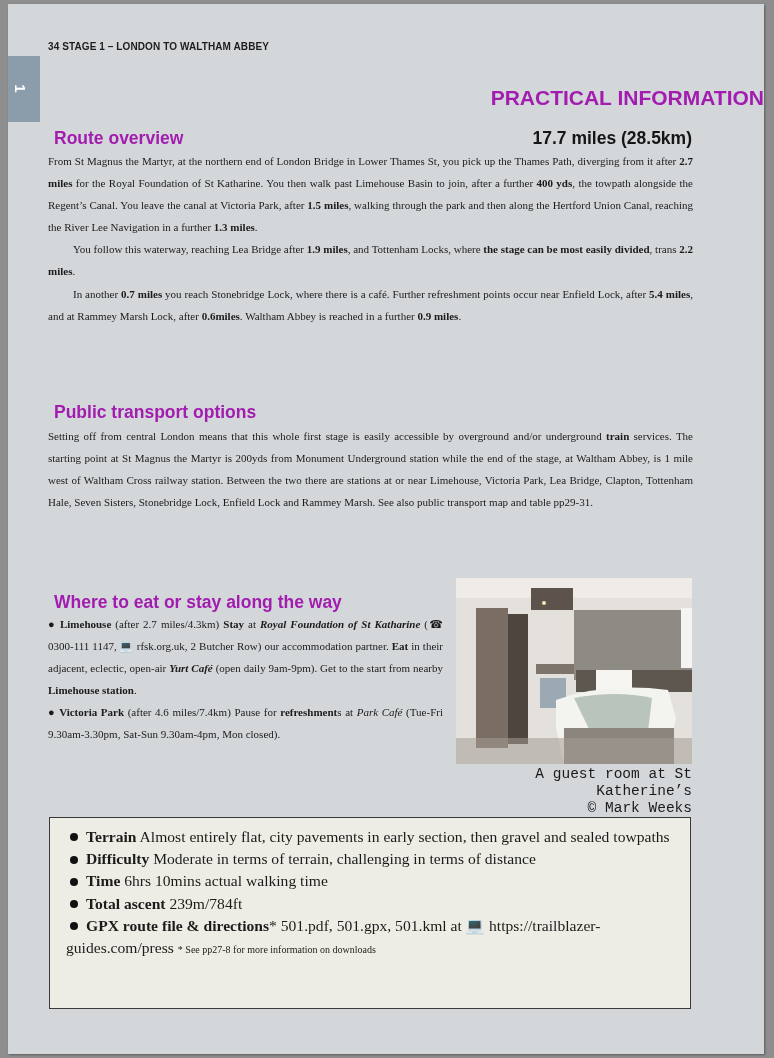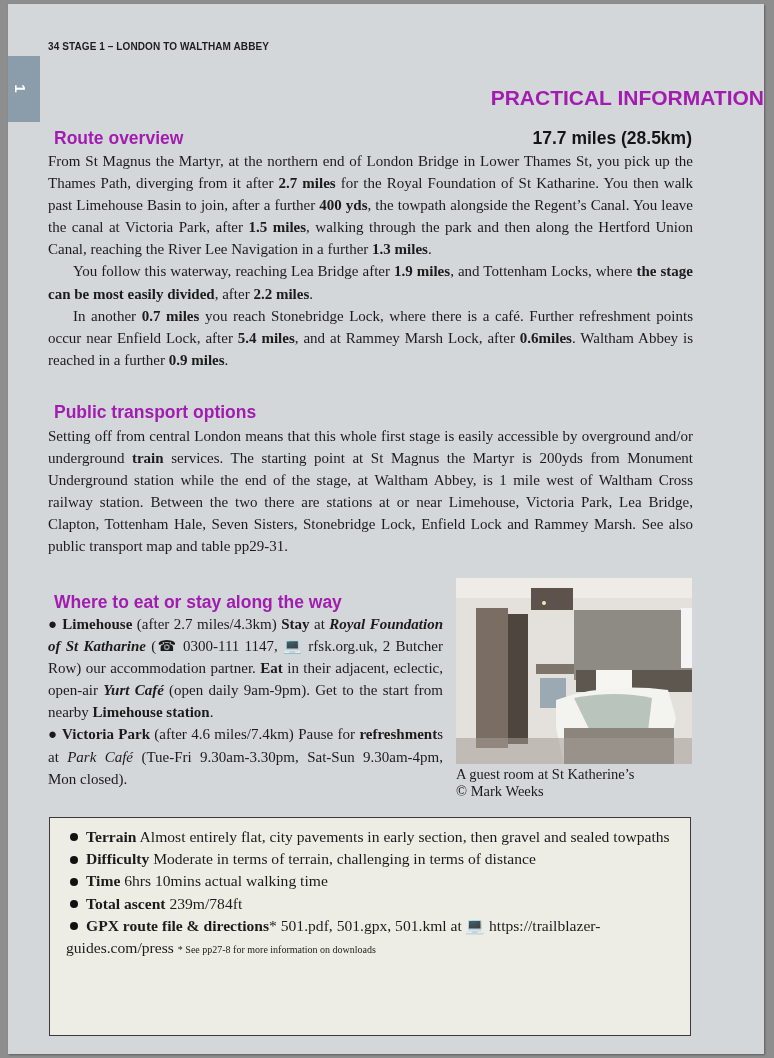--- a/index.html
+++ b/index.html
@@ -25,31 +25,31 @@
     font-family:"Liberation Sans", sans-serif; font-weight:bold; font-size:21px; color:#a21caf;
     padding-left:38px; box-sizing:border-box;
   }
   .h2 {
     position:absolute; left:40px; font-family:"Liberation Sans", sans-serif; font-weight:bold;
     font-size:17.5px; color:#a21caf;margin-left:6px;
   }
   .dist { position:absolute; right:72px; top:124px; font-family:"Liberation Sans", sans-serif;
     font-weight:bold; font-size:17.5px; color:#151515; }
   .body-text {
-    position:absolute; left:40px; width:645px; font-family:"Liberation Serif", serif; font-size:15px;
+    position:absolute; left:40px; width:645px; font-family:"Liberation Serif", serif; font-size:11px;
     line-height:22.1px; color:#1b1b1b; text-align:justify;
   }
   .body-text p { margin:0; }
   .body-text p.indent { text-indent:25px; }
   .narrow { width:395px; }
   .photo-wrap { position:absolute; left:448px; top:574px; width:236px; height:186px; background:#e9e6e2; overflow:hidden; }
-  .caption { position:absolute; left:448px; top:762px; width:236px; text-align:left;
-    font-family:Liberation Serif, serif; font-size:14.5px; line-height:17px; color:#1b1b1b; }
+  .caption { position:absolute; left:448px; top:762px; width:236px; text-align:right;
+    font-family:Liberation Mono, monospace; font-size:14.5px; line-height:17px; color:#1b1b1b; }
   .info-box {
-    position:absolute; left:41px; top:813px; width:642px; height:219px; box-sizing:border-box;
+    position:absolute; left:41px; top:813px; width:642px; height:192px; box-sizing:border-box;
     background:#eeede5; border:1px solid #3a3a3a; padding:8px 14px 0 16px;
     font-family:"Liberation Serif", serif; font-size:15.6px; line-height:22.2px; color:#1b1b1b;
   }
   .info-box p { margin:0; }
   .bullet { display:inline-block; width:8px; height:8px; border-radius:50%; background:#111; margin:0 8px 2px 4px; vertical-align:middle; }
   .small-note { font-size:10px; margin-left:4px; }
 </style>
 </head>
 <body>
 
@@ -57,21 +57,21 @@
   <div class="running-head">34  STAGE 1 – LONDON TO WALTHAM ABBEY</div>
   <div class="stage-tab">
       <span>1</span>
     </div>
   <div class="title">PRACTICAL INFORMATION</div>
 
   <div class="h2" style="top:124px;">Route overview</div>
   <div class="dist">17.7 miles (28.5km)</div>
   <div class="body-text" style="top:146px;">
     <p><span>From St Magnus the Martyr, at the northern end of London Bridge in Lower Thames St, you pick up the Thames Path, diverging from it after </span><span style="font-weight: bold;">2.7 miles</span><span> for the Royal Foundation of St Katharine. You then walk past Limehouse Basin to join, after a further </span><span style="font-weight: bold;">400 yds</span><span>, the towpath alongside the Regent’s Canal. You leave the canal at Victoria Park, after </span><span style="font-weight: bold;">1.5 miles</span><span>, walking through the park and then along the Hertford Union Canal, reaching the River Lee Navigation in a further </span><span style="font-weight: bold;">1.3 miles</span><span>.</span></p>
-    <p class="indent"><span>You follow this waterway, reaching Lea Bridge after </span><span style="font-weight: bold;">1.9 miles</span><span>, and Tottenham Locks, where </span><span style="font-weight: bold;">the stage can be most easily divided</span><span>, after </span><span style="font-weight: bold;">2.2 miles</span><span>.</span></p>
+    <p class="indent"><span>You follow this waterway, reaching Lea Bridge after </span><span style="font-weight: bold;">1.9 miles</span><span>, and Tottenham Locks, where </span><span style="font-weight: bold;">the stage can be most easily divided</span><span>, trans </span><span style="font-weight: bold;">2.2 miles</span><span>.</span></p>
     <p class="indent"><span>In another </span><span style="font-weight: bold;">0.7 miles</span><span> you reach Stonebridge Lock, where there is a café. Further re­freshment points occur near Enfield Lock, after </span><span style="font-weight: bold;">5.4 miles</span><span>, and at Rammey Marsh Lock, after </span><span style="font-weight: bold;">0.6miles</span><span>. Waltham Abbey is reached in a further </span><span style="font-weight: bold;">0.9 miles</span><span>.</span></p>
   </div>
 
   <div class="h2" style="top:398px;">Public transport options</div>
   <div class="body-text" style="top:421px;">
     <p><span>Setting off from central London means that this whole first stage is easily accessible by overground and/or underground </span><span style="font-weight: bold;">train</span><span> services. The starting point at St Magnus the Martyr is 200yds from Monument Underground station while the end of the stage, at Waltham Abbey, is 1 mile west of Waltham Cross railway station. Between the two there are stations at or near Limehouse, Victoria Park, Lea Bridge, Clapton, Tottenham Hale, Seven Sisters, Stonebridge Lock, Enfield Lock and Rammey Marsh. See also public trans­port map and table pp29-31.</span></p>
   </div>
 
   <div class="h2" style="top:588px;">Where to eat or stay along the way</div>
   <div class="body-text narrow" style="top:609px;">

